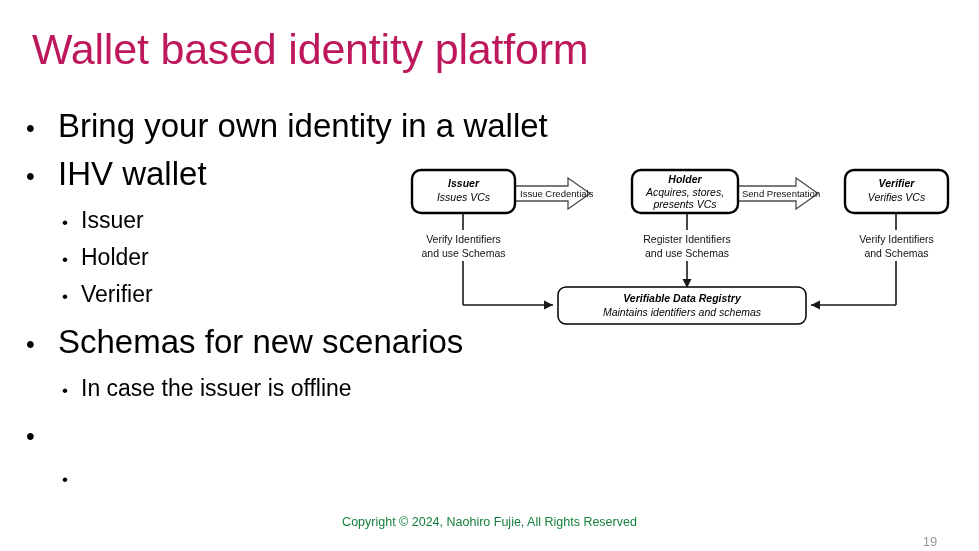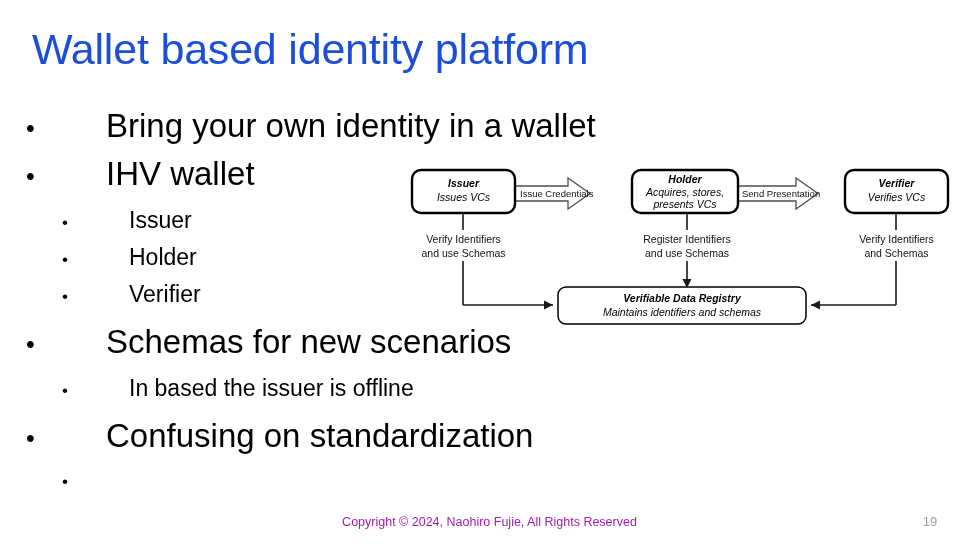--- a/index.html
+++ b/index.html
@@ -20,21 +20,21 @@
 
   
   #slide-title {
     position: absolute;
     left: 32px;
     top: 24px;
     width: 700px;
     font-size: 43px;
     line-height: 50px;
     font-weight: 400;
-    color: #1d4ed8;
+    color: #be185d;
     letter-spacing: -0.2px;
     white-space: nowrap;
   }
 
   
   #body-list {
     position: absolute;
     left: 26px;
     top: 104px;
     width: 930px;
@@ -44,21 +44,20 @@
     align-items: baseline;
     color: #000000;
   }
   .bullet-row .dot {
     flex: 0 0 auto;
     color: #000000;
   }
   .bullet-row .txt {
     flex: 0 1 auto;
     white-space: nowrap;
-    margin-left: 48px;
   }
 
   
   .lvl1 {
     font-size: 33px;
     line-height: 44px;
     margin-bottom: 2px;
   }
   .lvl1 .dot {
     width: 32px;
@@ -131,26 +130,26 @@
   }
 
   
   #footer-copyright {
     position: absolute;
     left: 0;
     top: 515px;
     width: 979px;
     text-align: center;
     font-size: 12.5px;
-    color: #a21caf;
+    color: #15803d;
   }
   #footer-pagenum {
     position: absolute;
     left: 905px;
-    top: 514px;
+    top: 534px;
     width: 50px;
     text-align: center;
     font-size: 13px;
     color: #9a9a9a;
   }
 </style>
 </head>
 <body>
 
 <div id="slide">
@@ -190,28 +189,27 @@
 
     <div class="bullet-row lvl1">
       <span class="dot">•</span>
       <span class="txt">Schemas for new scenarios</span>
     </div>
 
     <div class="spacer-xs"></div>
 
     <div class="bullet-row lvl2">
       <span class="dot">•</span>
-      <span class="txt">In based the issuer is offline</span>
+      <span class="txt">In case the issuer is offline</span>
     </div>
 
     <div class="spacer-sm"></div>
 
     <div class="bullet-row lvl1">
       <span class="dot">•</span>
-      <span class="txt">Confusing on standardization</span>
     </div>
 
     <div class="spacer-xs"></div>
 
     <div class="bullet-row lvl2">
       <span class="dot">•</span>
     </div>
 
   </div>
 

